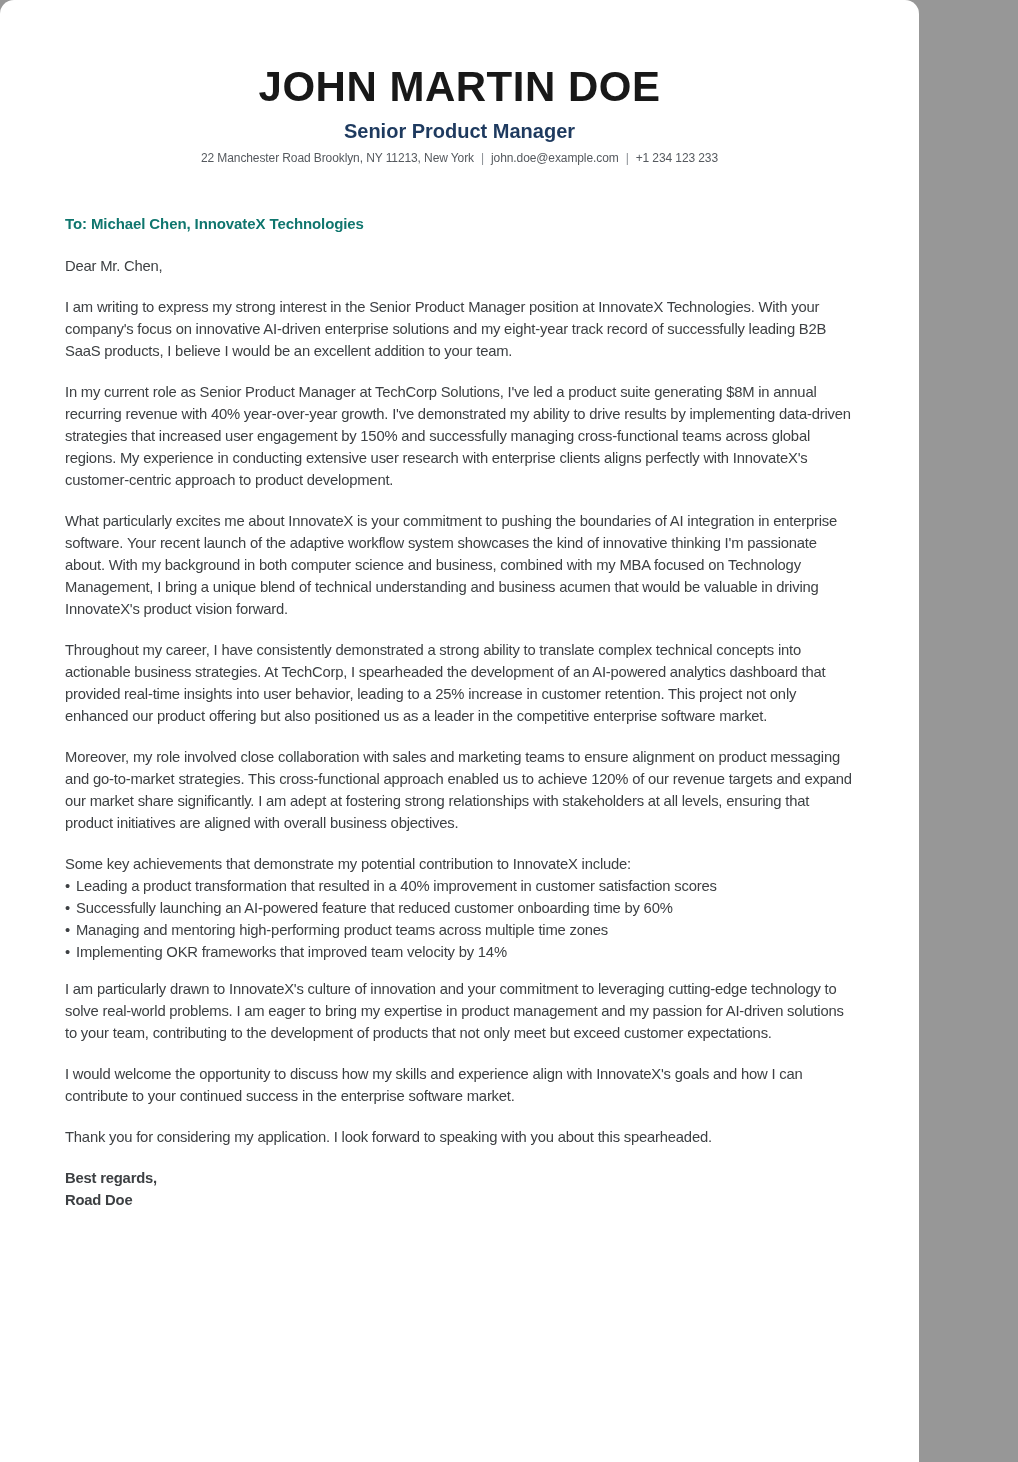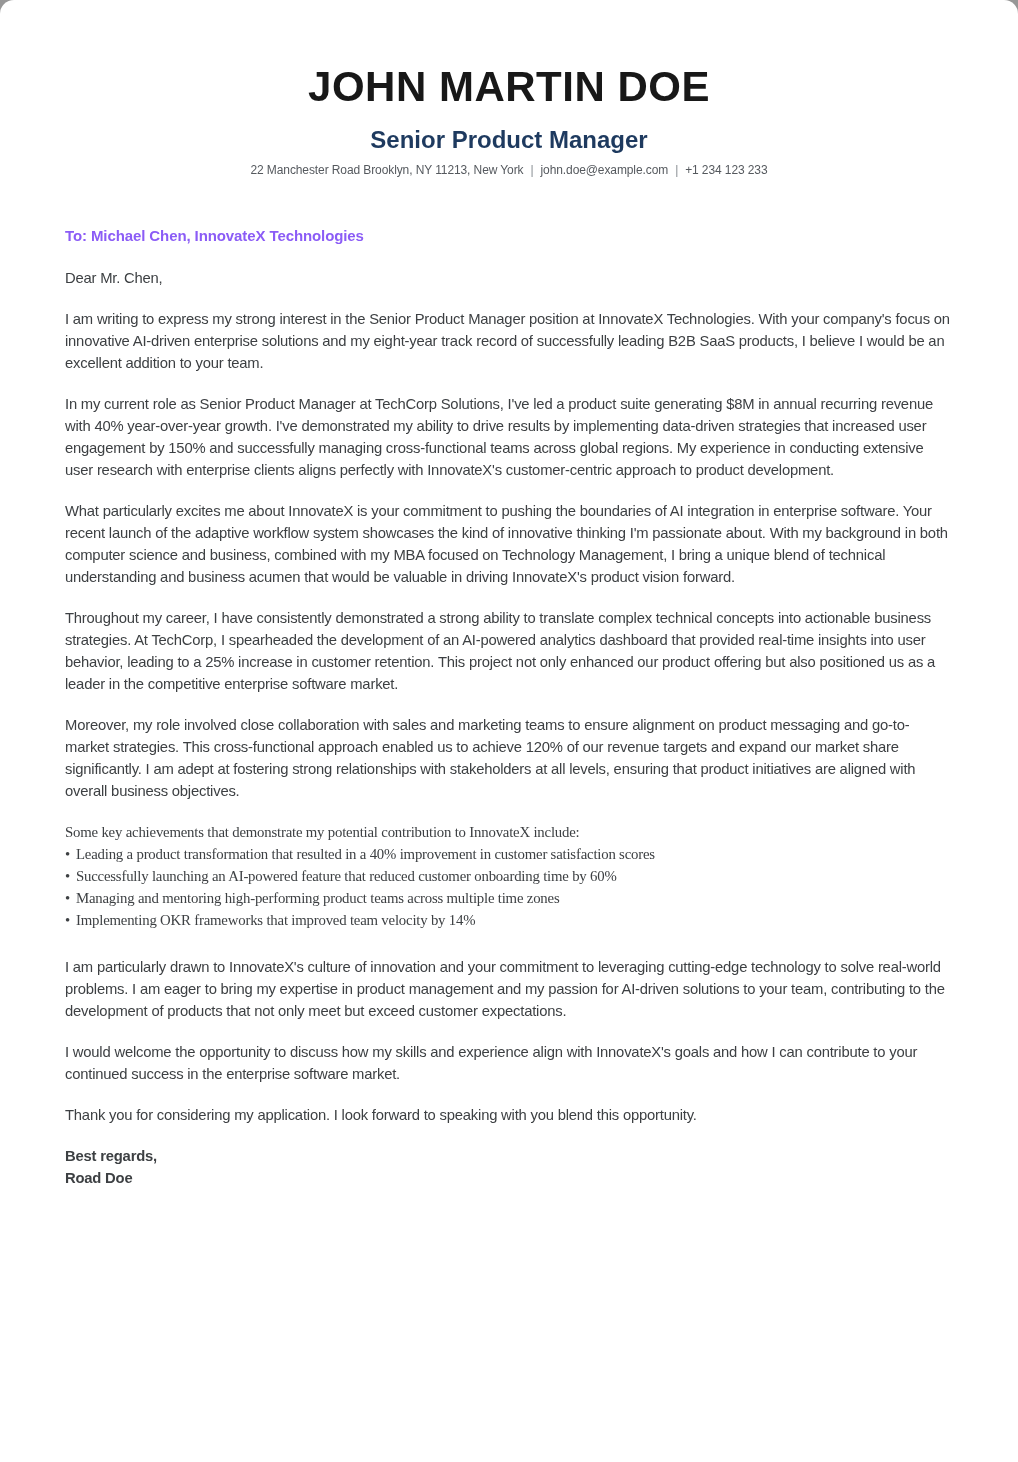--- a/index.html
+++ b/index.html
@@ -3,63 +3,63 @@
 <meta charset="utf-8">
 <style>
   * { margin: 0; padding: 0; box-sizing: border-box; }
   html, body { width: 1018px; }
   body {
     background: #979797;
     font-family: "Liberation Sans", sans-serif;
     -webkit-font-smoothing: antialiased;
   }
   .page {
-    width: 1018px;
+    width: 919px;
     min-height: 1462px;
     background: #ffffff;
     border-radius: 14px 14px 0 0;
     padding: 62px 65px 60px 65px;
   }
   .header { text-align: center; margin-bottom: 48px; }
   .full-name {
     font-size: 42px;
     font-weight: 700;
     color: #181818;
     letter-spacing: 0.5px;
     line-height: 1.2;
   }
   .job-title {
-    font-size: 24px;
+    font-size: 20px;
     font-weight: 700;
     color: #1e3a5f;
-    margin-top: 12px;
+    margin-top: 6px;
     line-height: 1.3;
   }
   .contact-line {
     margin-top: 7px;
     font-size: 12px;
     color: #55595e;
     letter-spacing: -0.1px;
   }
   .contact-sep { color: #8a8f94; padding: 0 7px; }
   .body-text {
     color: #3d4043;
     font-size: 14.8px;
     line-height: 22px;
     letter-spacing: -0.2px;
   }
   .recipient {
     font-weight: 700;
-    color: #8b5cf6;
+    color: #0f766e;
     font-size: 15px;
     margin-bottom: 20px;
     letter-spacing: -0.1px;
   }
   .para { margin-bottom: 19px; }
-  .tight-block { margin-bottom: 25px; font-family: Liberation Serif, serif; }
+  .tight-block { margin-bottom: 15px; }
   .bullet-line { display: flex; }
   .bullet-marker { padding-right: 6px; }
   .signoff-block { margin-bottom: 0; font-weight: bold; }
 </style>
 </head>
 <body>
 
 <div class="page">
 
   <div class="header">
@@ -97,21 +97,21 @@
           <span>Managing and mentoring high-performing product teams across multiple time zones</span>
       </div>
       <div class="bullet-line">
         <span class="bullet-marker">•</span>
           <span>Implementing OKR frameworks that improved team velocity by 14%</span>
       </div>
     </div>
 
     <p class="para">I am particularly drawn to InnovateX's culture of innovation and your commitment to leveraging cutting-edge technology to solve real-world problems. I am eager to bring my expertise in product management and my passion for AI-driven solutions to your team, contributing to the development of products that not only meet but exceed customer expectations.</p>
     <p class="para">I would welcome the opportunity to discuss how my skills and experience align with InnovateX's goals and how I can contribute to your continued success in the enterprise software market.</p>
-    <p class="para">Thank you for considering my application. I look forward to speaking with you blend this opportunity.</p>
+    <p class="para">Thank you for considering my application. I look forward to speaking with you about this spearheaded.</p>
 
     <div class="signoff-block">
       <div>Best regards,</div>
       <div>Road Doe</div>
     </div>
 
   </div>
 </div>
 
 </body></html>

